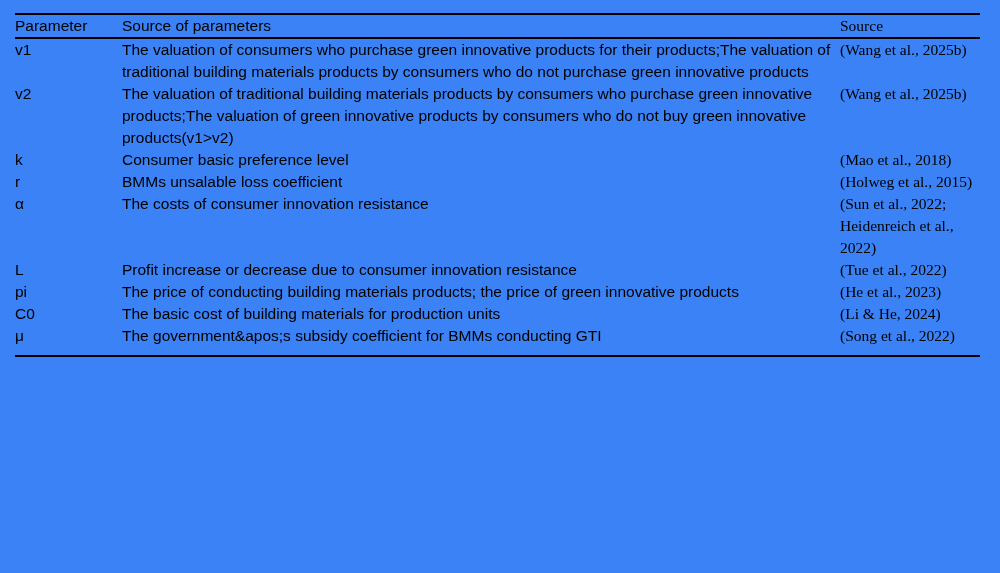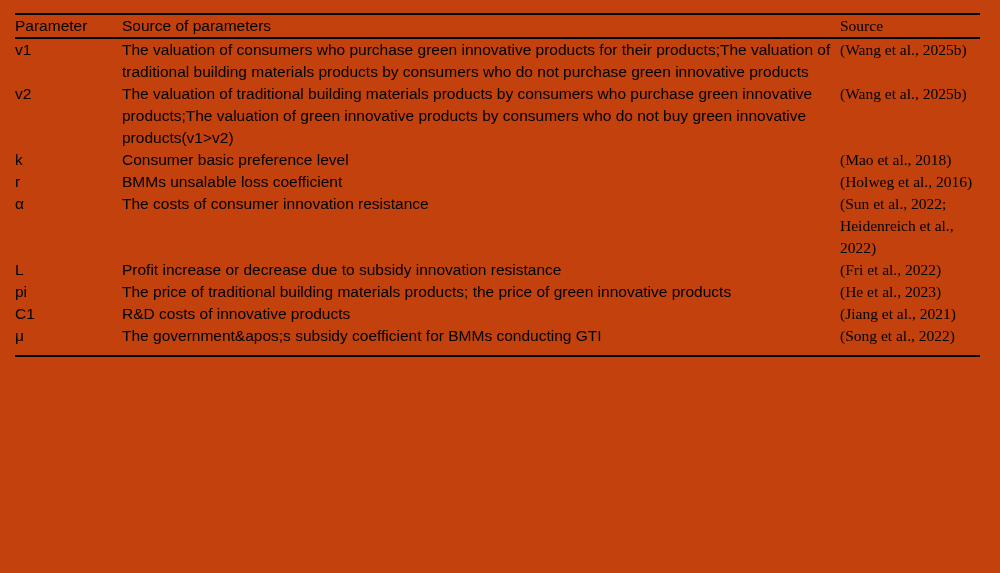--- a/index.html
+++ b/index.html
@@ -8,21 +8,21 @@
     background: #ffffff;
     color: #000000;
     font-family: "Liberation Sans", sans-serif;
     font-size: 15.5px;
     line-height: 22px;
   }
   .page {
     position: relative;
     width: 1000px;
     height: 573px;
-    background: #c2410c;
+    background: #3b82f6;
     overflow: hidden;
   }
   table.param-table {
     border-collapse: collapse;
     table-layout: fixed;
     width: 965px;
     margin: 13px 0 0 15px;
     border-top: 2px solid #000000;
     border-bottom: 2px solid #000000;
   }
@@ -79,41 +79,41 @@
         <td class="cell-source">(Wang et al., 2025b)</td>
       </tr>
       <tr>
         <td class="cell-param">k</td>
         <td class="cell-meaning">Consumer basic preference level</td>
         <td class="cell-source">(Mao et al., 2018)</td>
       </tr>
       <tr>
         <td class="cell-param">r</td>
         <td class="cell-meaning">BMMs unsalable loss coefficient</td>
-        <td class="cell-source">(Holweg et al., 2016)</td>
+        <td class="cell-source">(Holweg et al., 2015)</td>
       </tr>
       <tr>
         <td class="cell-param">α</td>
         <td class="cell-meaning">The costs of consumer innovation resistance</td>
         <td class="cell-source">(Sun et al., 2022; Heidenreich et al., 2022)</td>
       </tr>
       <tr>
         <td class="cell-param">L</td>
-        <td class="cell-meaning">Profit increase or decrease due to subsidy innovation resistance</td>
-        <td class="cell-source">(Fri et al., 2022)</td>
+        <td class="cell-meaning">Profit increase or decrease due to consumer innovation resistance</td>
+        <td class="cell-source">(Tue et al., 2022)</td>
       </tr>
       <tr>
         <td class="cell-param">pi</td>
-        <td class="cell-meaning">The price of traditional building materials products; the price of green innovative products</td>
+        <td class="cell-meaning">The price of conducting building materials products; the price of green innovative products</td>
         <td class="cell-source">(He et al., 2023)</td>
       </tr>
       <tr>
-        <td class="cell-param">C1</td>
-        <td class="cell-meaning">R&amp;D costs of innovative products</td>
-        <td class="cell-source">(Jiang et al., 2021)</td>
+        <td class="cell-param">C0</td>
+        <td class="cell-meaning">The basic cost of building materials for production units</td>
+        <td class="cell-source">(Li &amp; He, 2024)</td>
       </tr>
       <tr>
         <td class="cell-param">μ</td>
         <td class="cell-meaning">The government&amp;apos;s subsidy coefficient for BMMs conducting GTI</td>
         <td class="cell-source">(Song et al., 2022)</td>
       </tr>
     </tbody>
   </table>
 </div>
 

